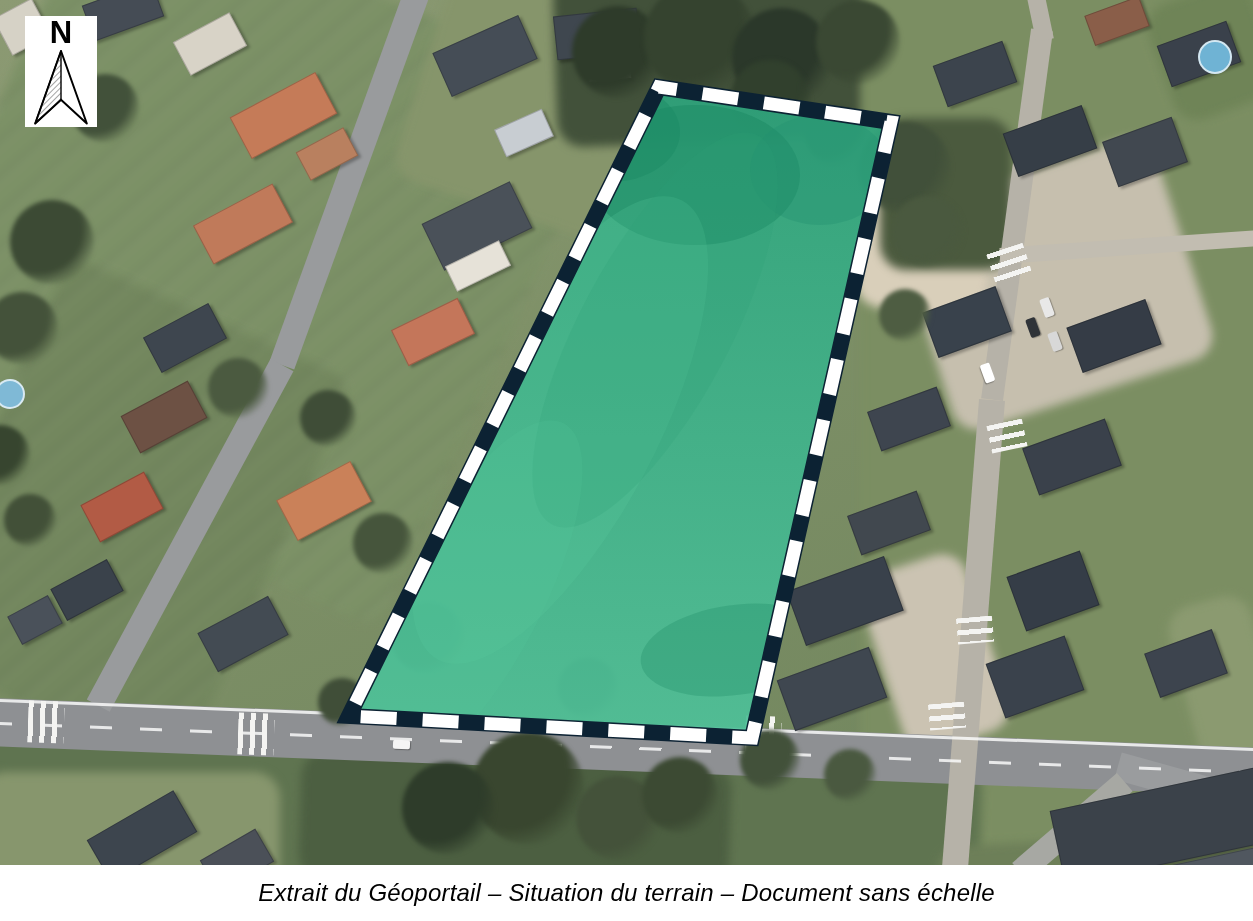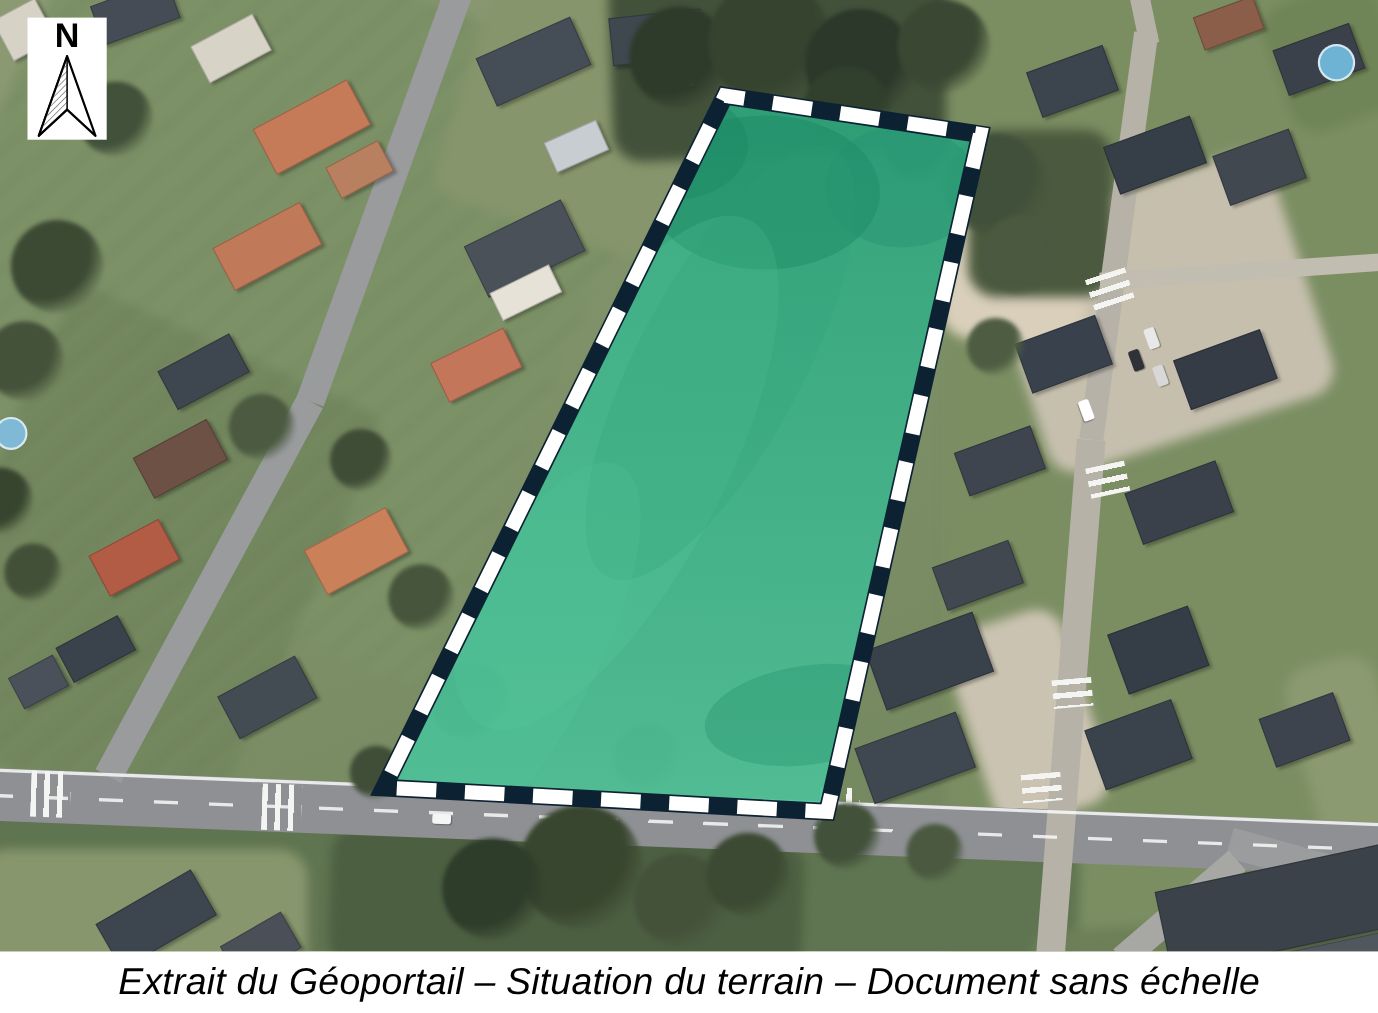--- a/index.html
+++ b/index.html
@@ -29,21 +29,21 @@
   }
   #compass .n{
     font-weight:bold;font-size:31px;line-height:1.05;color:#000;margin-top:1px;
     font-family:"Liberation Sans",sans-serif;
   }
   #caption-band{
     position:absolute;left:0;top:865px;width:1253px;height:56px;background:#ffffff;
     display:flex;align-items:center;justify-content:center;
   }
   #caption{
-    font-style:italic;font-size:34px;color:#000;white-space:nowrap;
+    font-style:italic;font-size:24px;color:#000;white-space:nowrap;
     font-family:"Liberation Sans",sans-serif;letter-spacing:.2px;
   }
 </style>
 </head>
 <body>
 
 <div id="photo">
     <div class="patch stripes" style="left: -40px; top: -40px; width: 560px; height: 580px; background-color: rgb(124, 145, 102); transform: rotate(24deg);"></div>
     <div class="patch stripes" style="left: -30px; top: 300px; width: 310px; height: 430px; background-color: rgb(115, 135, 94); transform: rotate(24deg);"></div>
     <div class="patch" style="left: 420px; top: -20px; width: 260px; height: 240px; background-color: rgb(134, 149, 107); transform: rotate(18deg);"></div>

